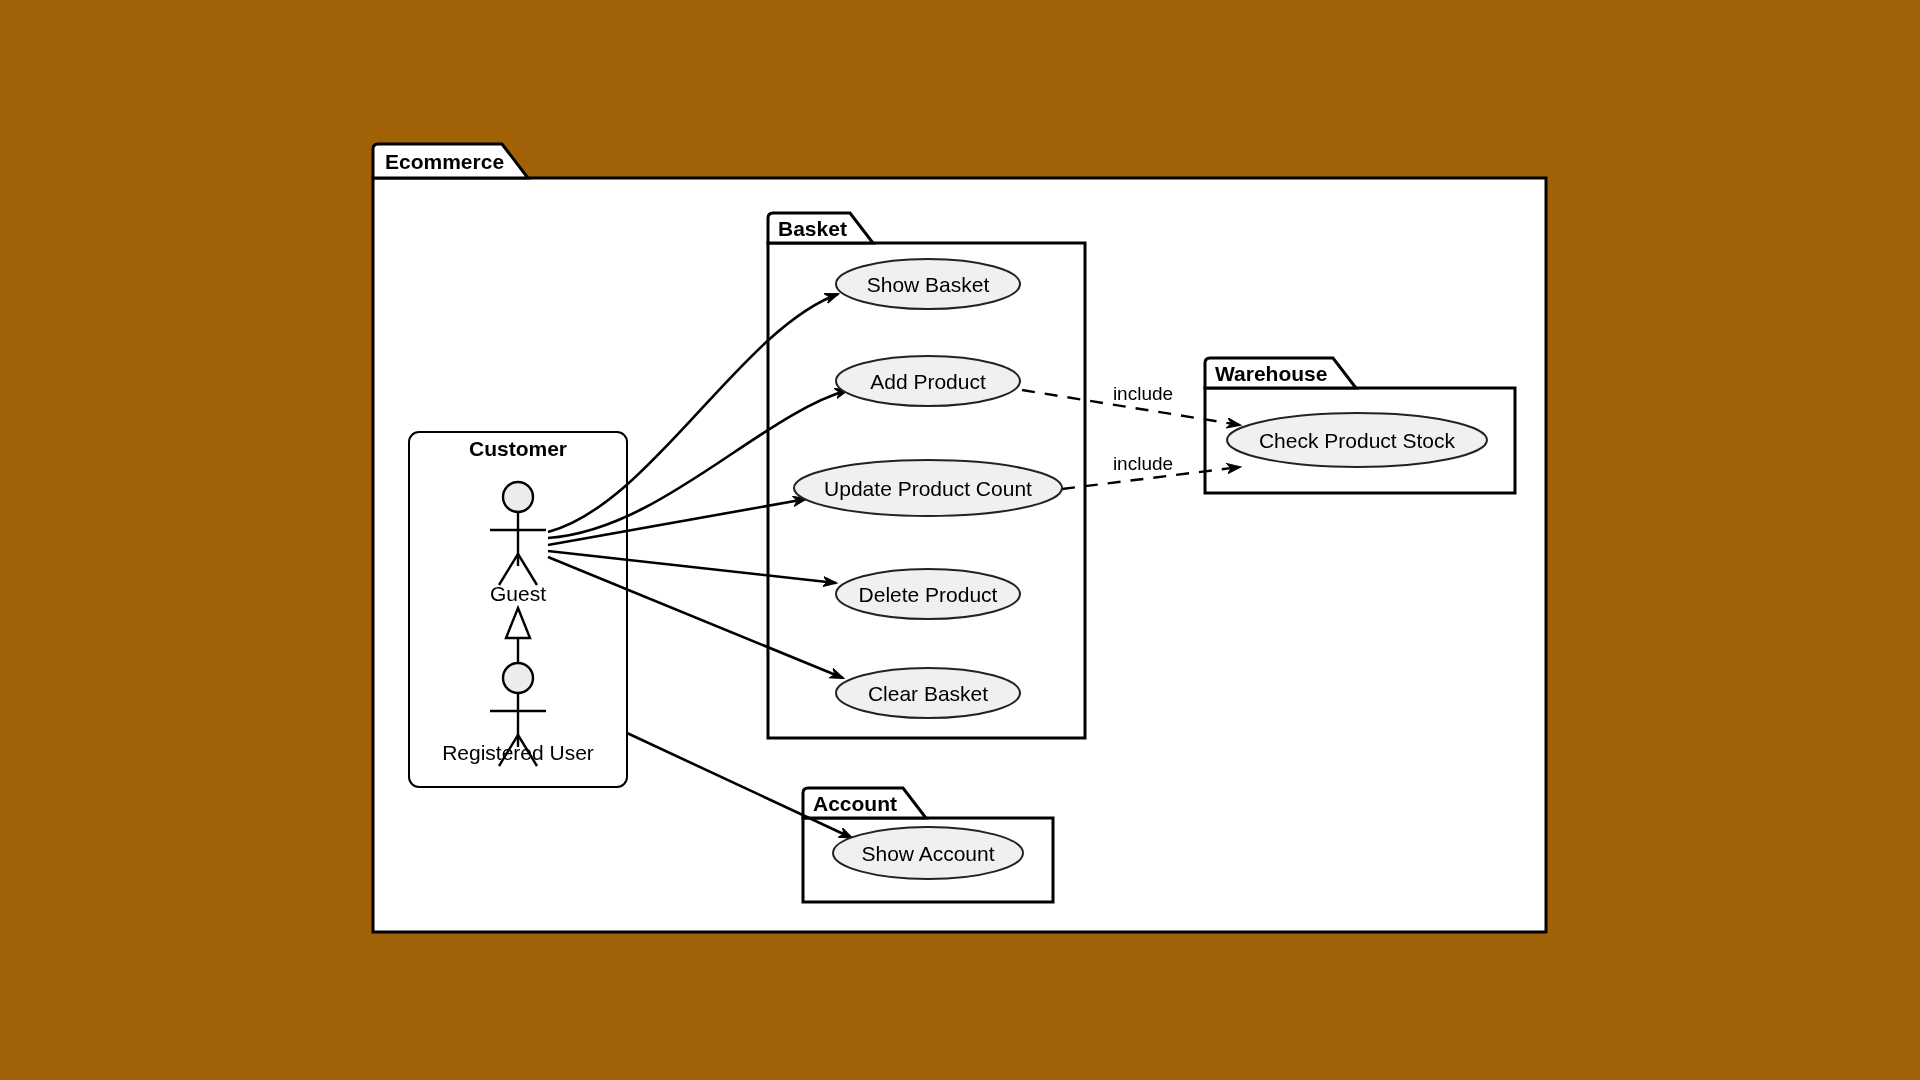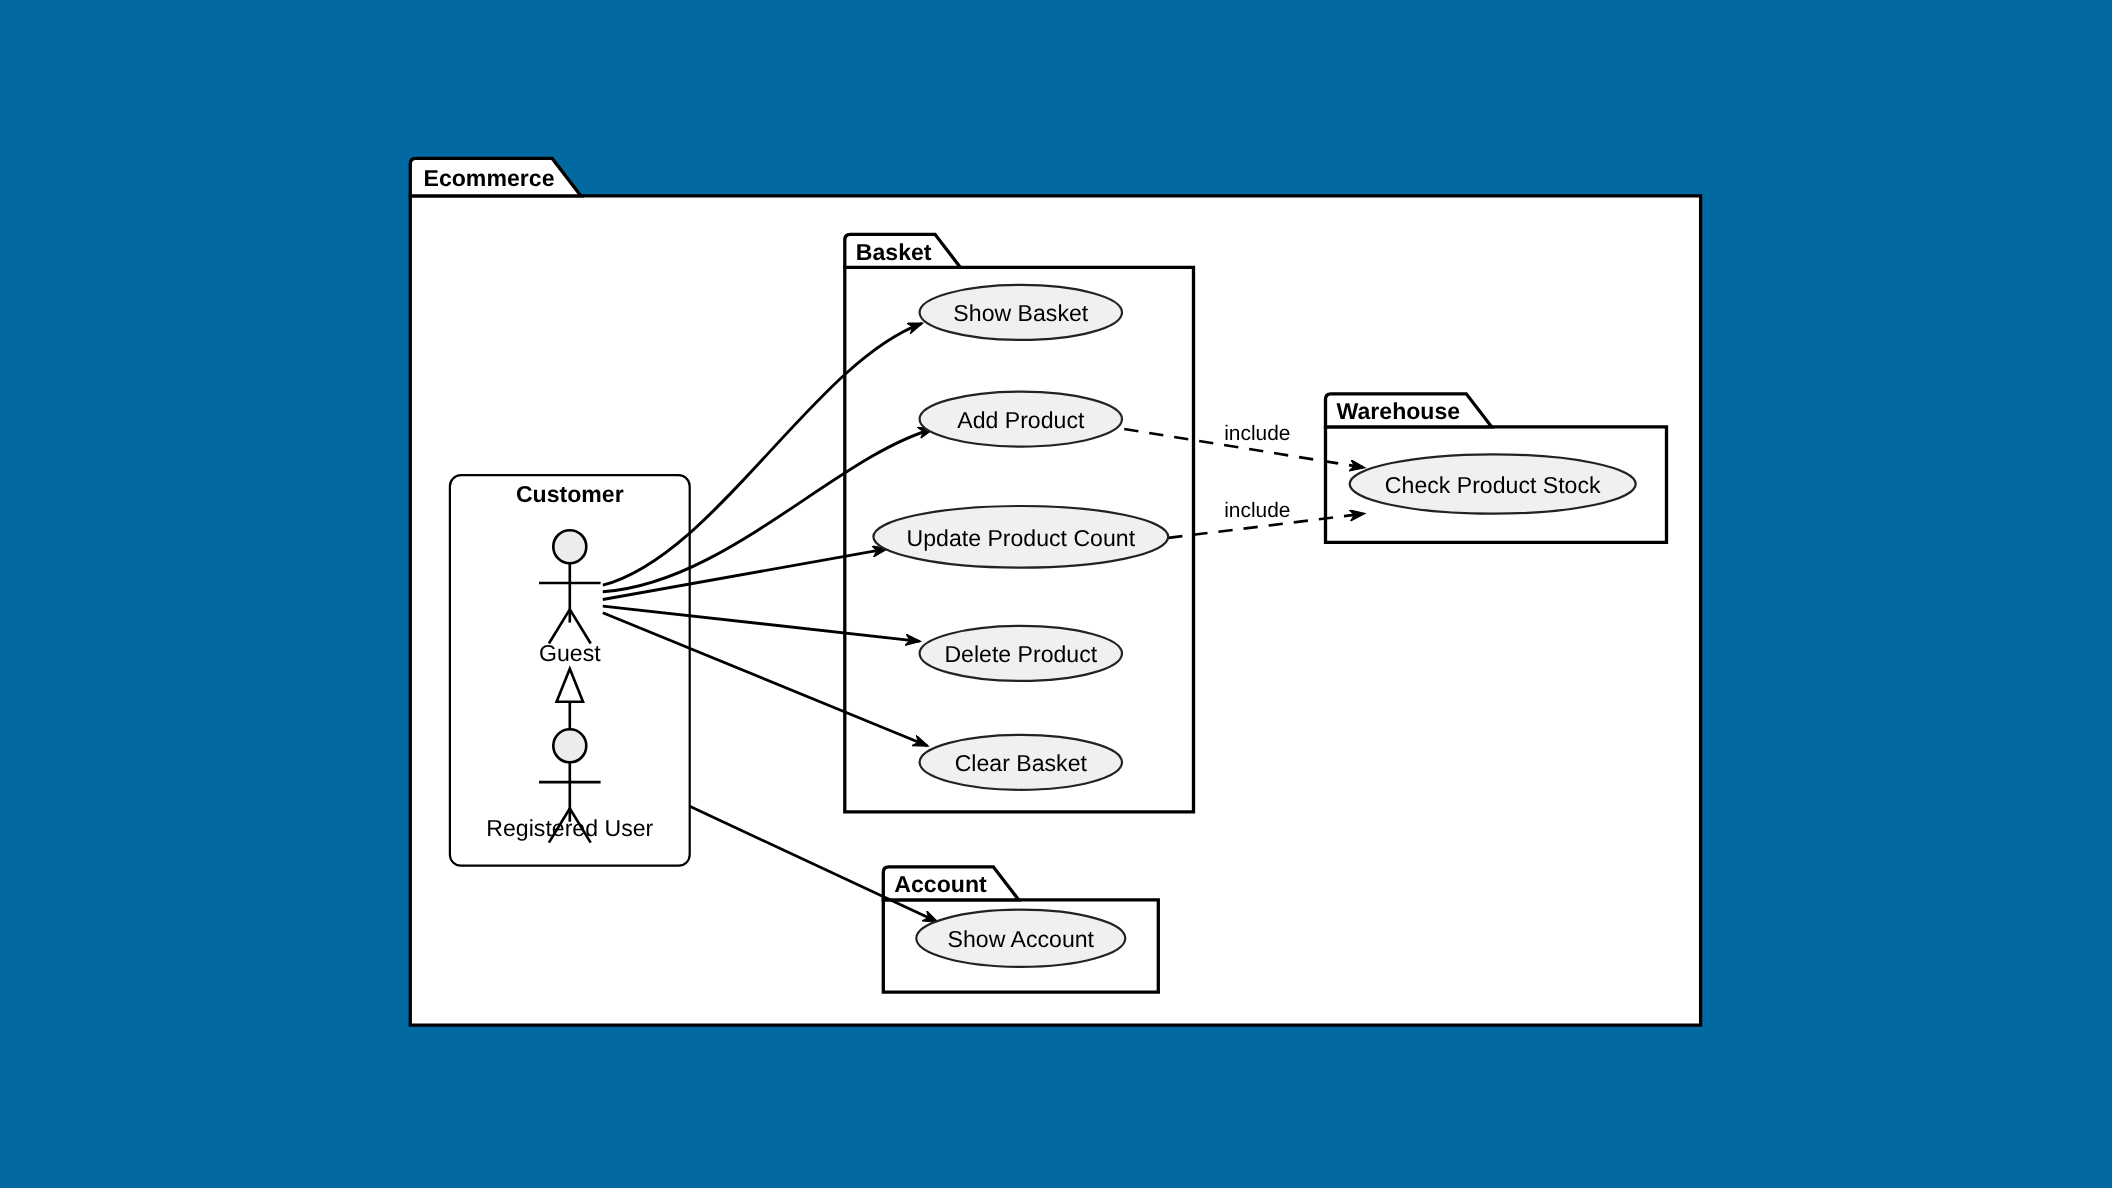--- a/index.html
+++ b/index.html
@@ -9,21 +9,21 @@
     background: #ffffff;
     width: 1920px;
     height: 1080px;
     overflow: hidden;
     font-family: "Liberation Sans", sans-serif;
   }
   #diagram-root {
     position: relative;
     width: 1920px;
     height: 1080px;
-    background: #0369a1;
+    background: #a16207;
   }
   svg#uml-canvas {
     position: absolute;
     top: 0;
     left: 0;
     width: 1920px;
     height: 1080px;
   }
   .pkg-shape {
     fill: #ffffff;

